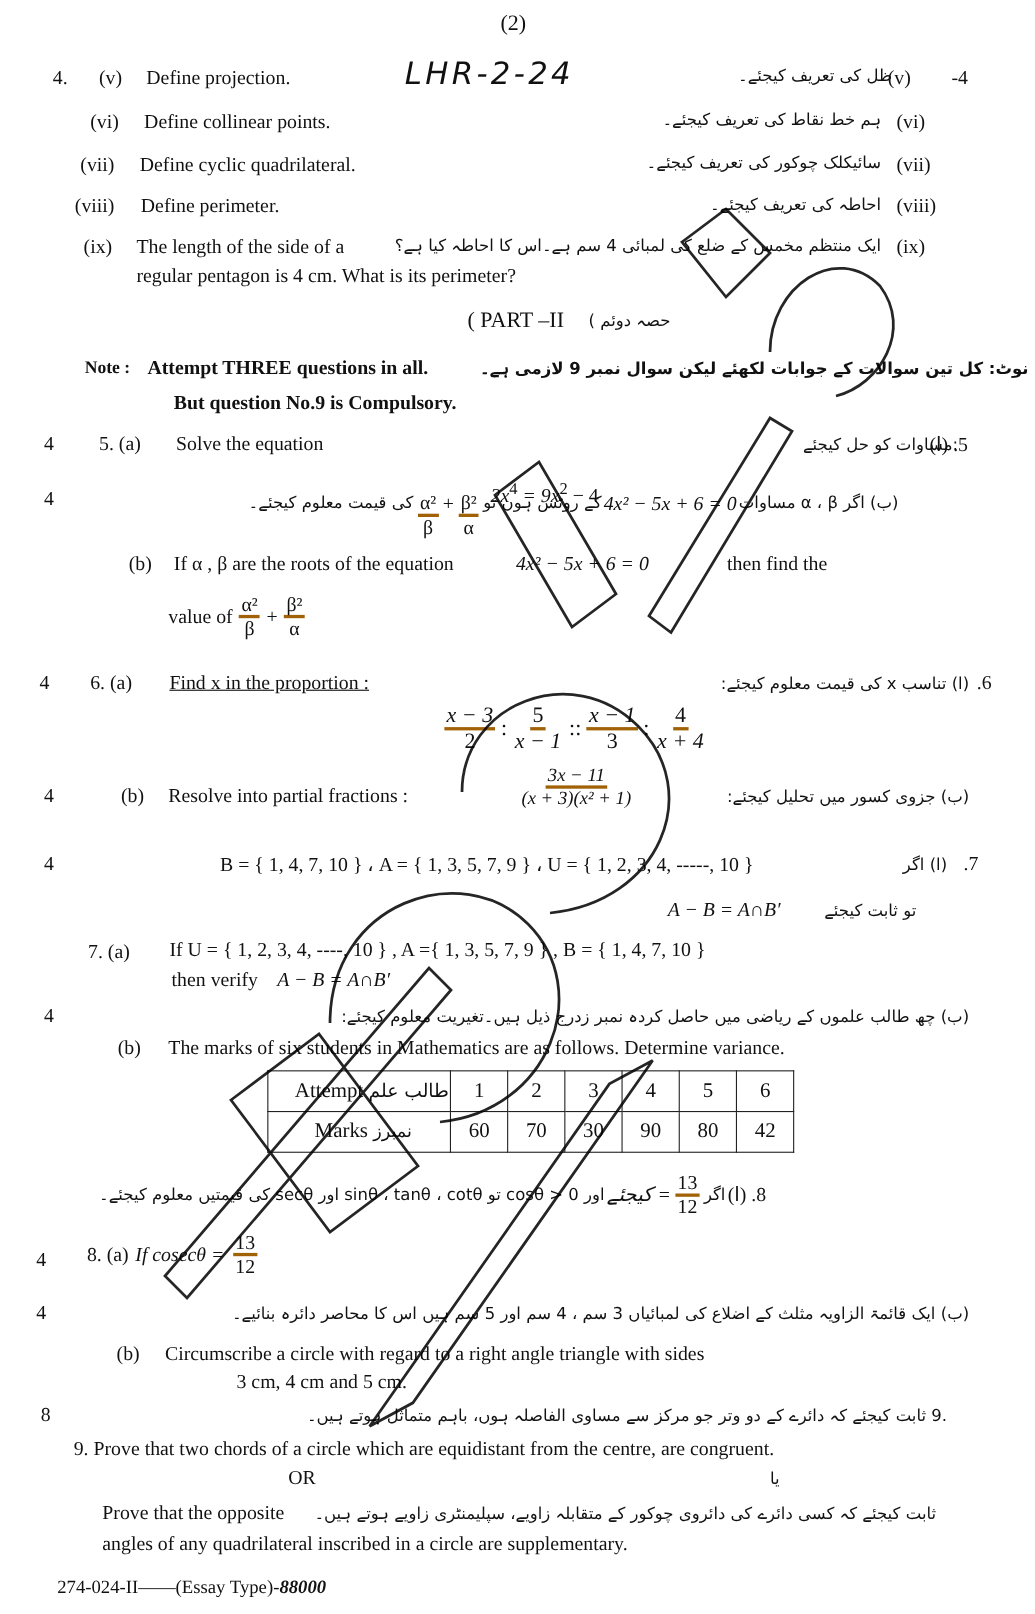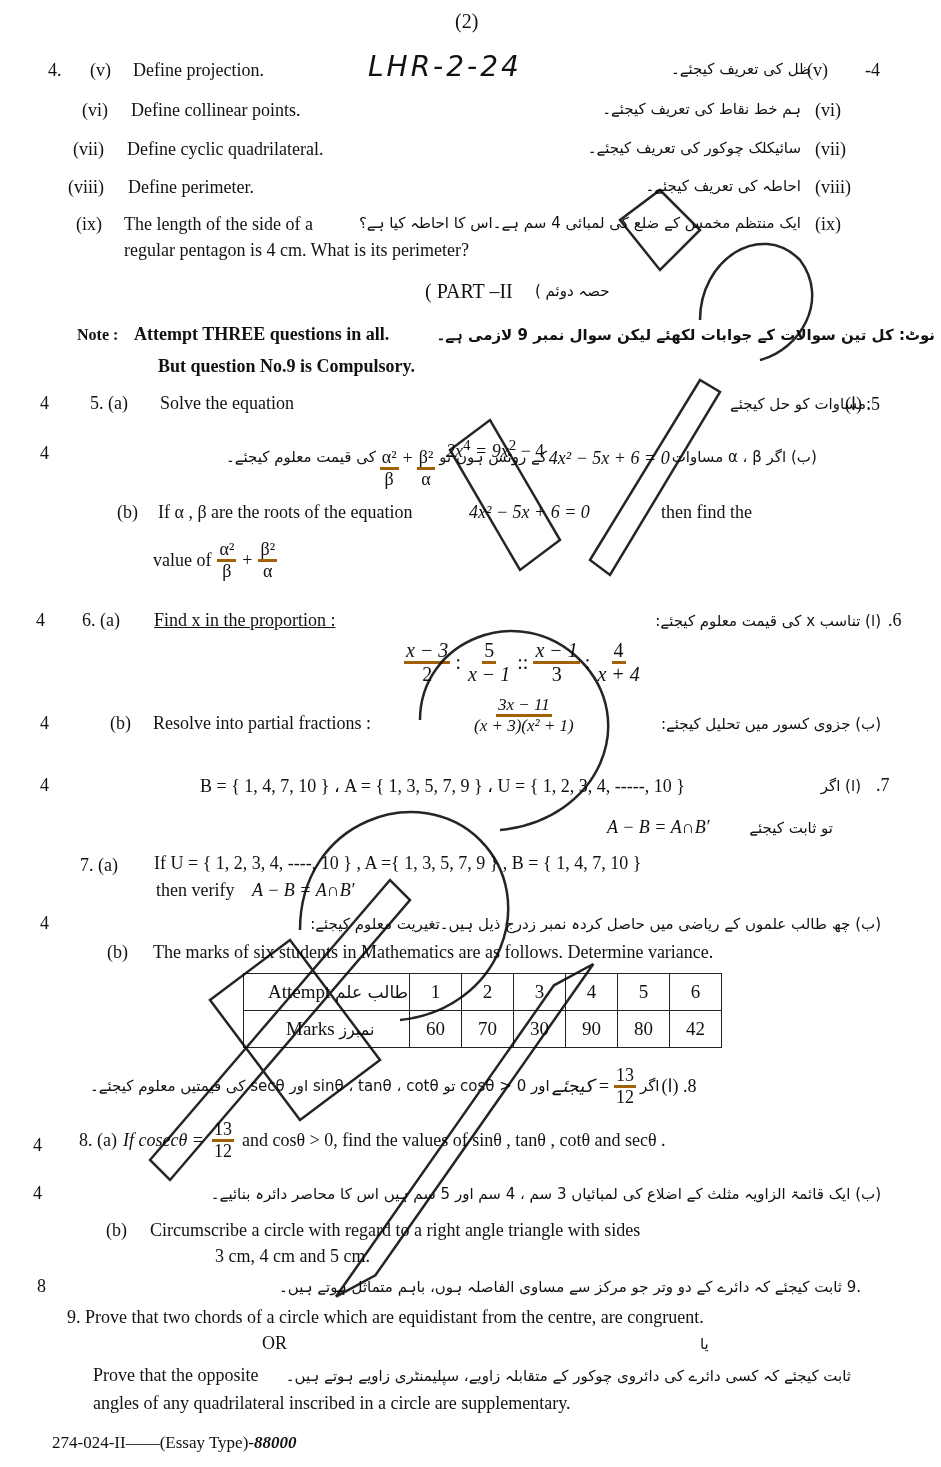--- a/index.html
+++ b/index.html
@@ -196,21 +196,20 @@
 </div>
 
 <div class="abs marks" style="left:33px;top:1135px;">4</div>
 <div class="abs" style="left:79px;top:1120px;display:flex;align-items:center;gap:6px;">
   <span>8. (a)</span>
   <i class="m">If  cosecθ =</i>
   <span class="frac">
       <span class="n">13</span>
       <span class="d">12</span>
     </span>
-  <span>and  cosθ &gt; 0,  find the values of  sinθ , tanθ , cotθ and  secθ .</span>
 </div>
 
 <div class="abs marks" style="left:33px;top:1183px;">4</div>
 <div class="abs ur" style="right:60px;top:1185px;">(ب)  ایک قائمۃ الزاویہ مثلث کے اضلاع کی لمبائیاں 3 سم ، 4 سم  اور  5 سم ہیں اس کا محاصر دائرہ بنائیے۔</div>
 <div class="abs" style="left:106px;top:1220px;">(b)</div>
 <div class="abs" style="left:150px;top:1220px;">Circumscribe a circle with regard to a right angle triangle with sides</div>
 <div class="abs" style="left:215px;top:1246px;">3 cm, 4 cm and 5 cm.</div>
 
 <div class="abs marks" style="left:37px;top:1276px;">8</div>
 <div class="abs ur" style="right:80px;top:1278px;">.9  ثابت کیجئے کہ دائرے کے دو وتر جو مرکز سے مساوی الفاصلہ ہوں، باہم متماثل ہوتے ہیں۔</div>

